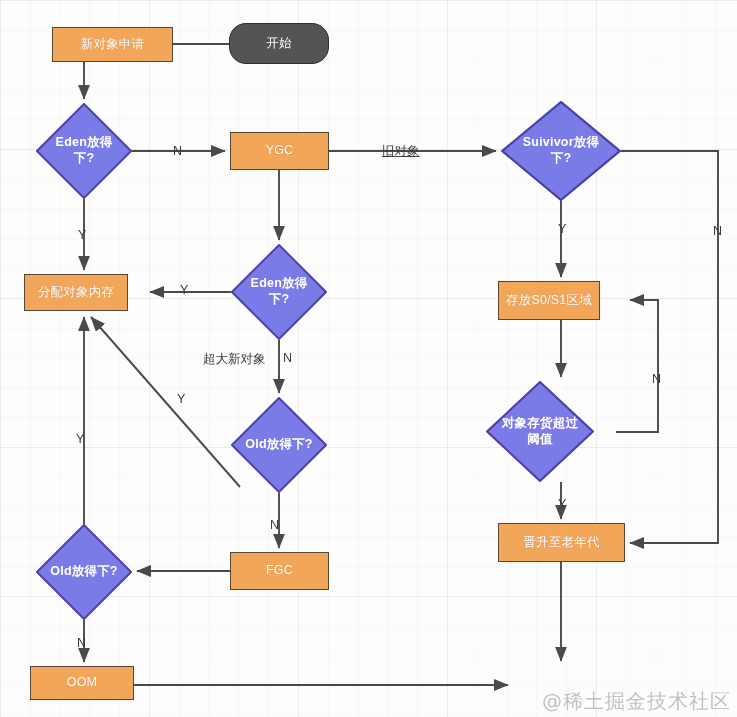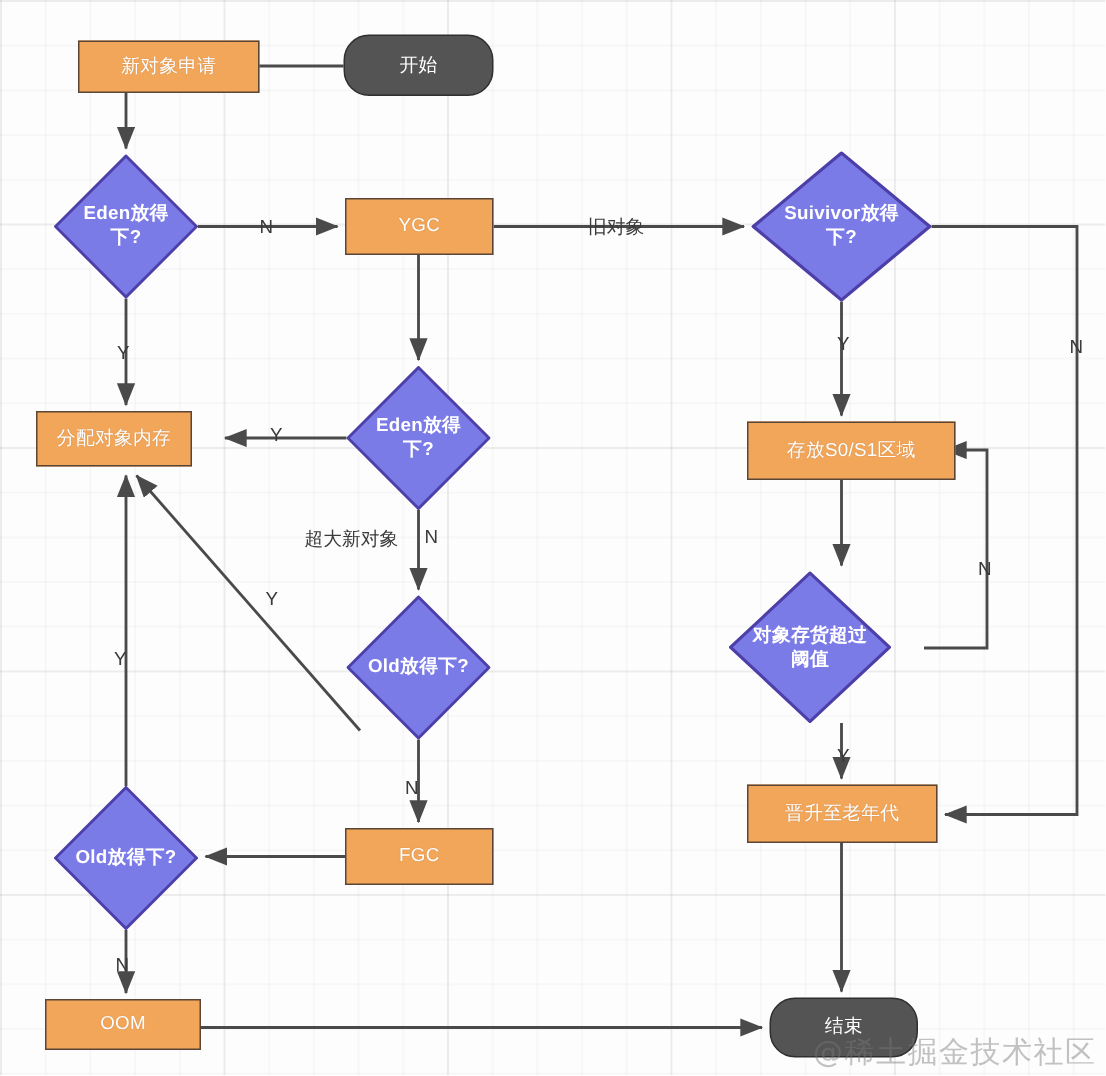--- a/index.html
+++ b/index.html
@@ -168,21 +168,21 @@
     <span>分配对象内存</span>
   </div>
 
   <div class="node decision" style="left:231px;top:244px;width:96px;height:96px;">
     <svg class="dia-shape" viewBox="0 0 100 100" preserveAspectRatio="none">
       <polygon points="50,1 99,50 50,99 1,50" fill="#7b7be8" stroke="#4d3fa8" stroke-width="2"></polygon>
     </svg>
     <span class="dia-label">Eden放得下?</span>
   </div>
 
-  <div class="node process" style="left:498px;top:281px;width:139px;height:39px;">
+  <div class="node process" style="left:498px;top:281px;width:102px;height:39px;">
     <span>存放S0/S1区域</span>
   </div>
 
   <div class="node decision" style="left:231px;top:397px;width:96px;height:96px;">
     <svg class="dia-shape" viewBox="0 0 100 100" preserveAspectRatio="none">
       <polygon points="50,1 99,50 50,99 1,50" fill="#7b7be8" stroke="#4d3fa8" stroke-width="2"></polygon>
     </svg>
     <span class="dia-label">Old放得下?</span>
   </div>
 
@@ -205,27 +205,24 @@
     <svg class="dia-shape" viewBox="0 0 100 100" preserveAspectRatio="none">
       <polygon points="50,1 99,50 50,99 1,50" fill="#7b7be8" stroke="#4d3fa8" stroke-width="2"></polygon>
     </svg>
     <span class="dia-label">Old放得下?</span>
   </div>
 
   <div class="node process" style="left:30px;top:666px;width:104px;height:34px;">
     <span>OOM</span>
   </div>
 
-  <div class="node terminal" style="left:513px;top:665px;width:99px;height:40px;">
-    <span>结束</span>
-  </div>
 
   <div class="edge-label" style="left:173px;top:144px;">N</div>
   <div class="edge-label" style="left:78px;top:228px;">Y</div>
-  <div class="edge-label" style="left:392px;top:143px;">旧对象</div>
+  <div class="edge-label" style="left:382px;top:143px;text-decoration:underline;">旧对象</div>
   <div class="edge-label" style="left:713px;top:224px;">N</div>
   <div class="edge-label" style="left:558px;top:222px;">Y</div>
   <div class="edge-label" style="left:180px;top:283px;">Y</div>
   <div class="edge-label" style="left:203px;top:351px;">超大新对象</div>
   <div class="edge-label" style="left:283px;top:351px;">N</div>
   <div class="edge-label" style="left:652px;top:372px;">N</div>
   <div class="edge-label" style="left:177px;top:392px;">Y</div>
   <div class="edge-label" style="left:558px;top:497px;">Y</div>
   <div class="edge-label" style="left:270px;top:518px;">N</div>
   <div class="edge-label" style="left:76px;top:432px;">Y</div>

